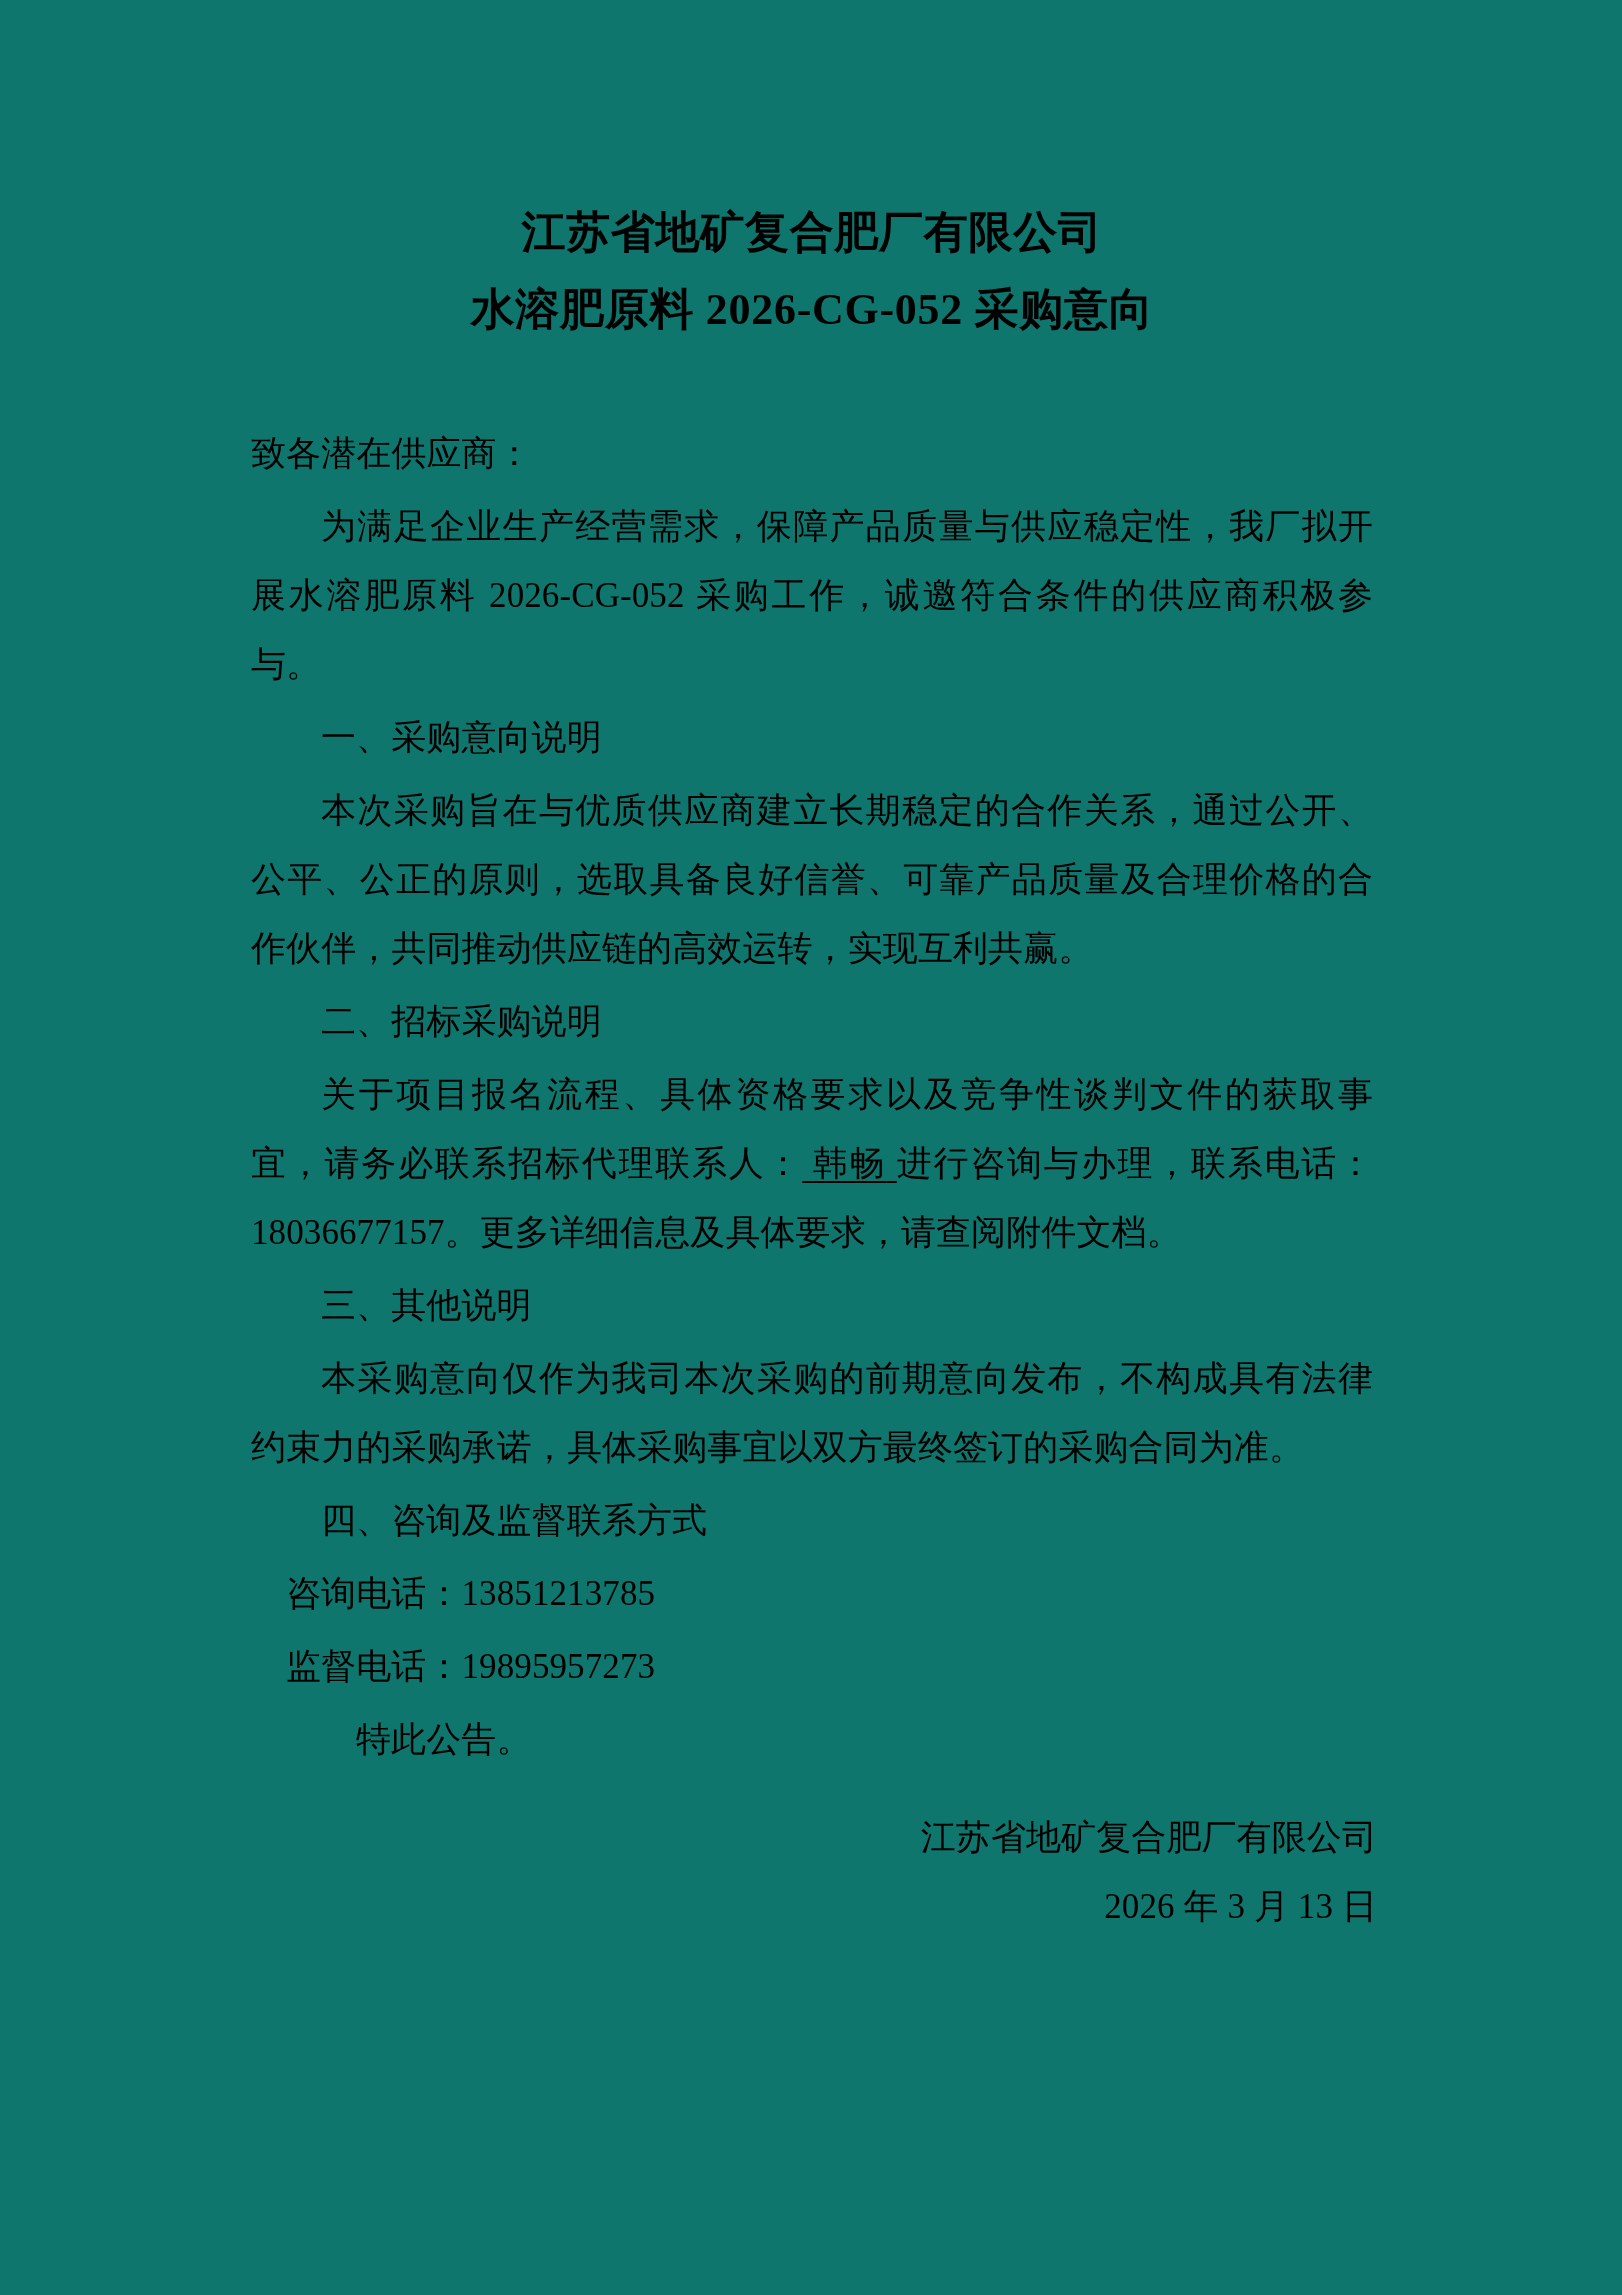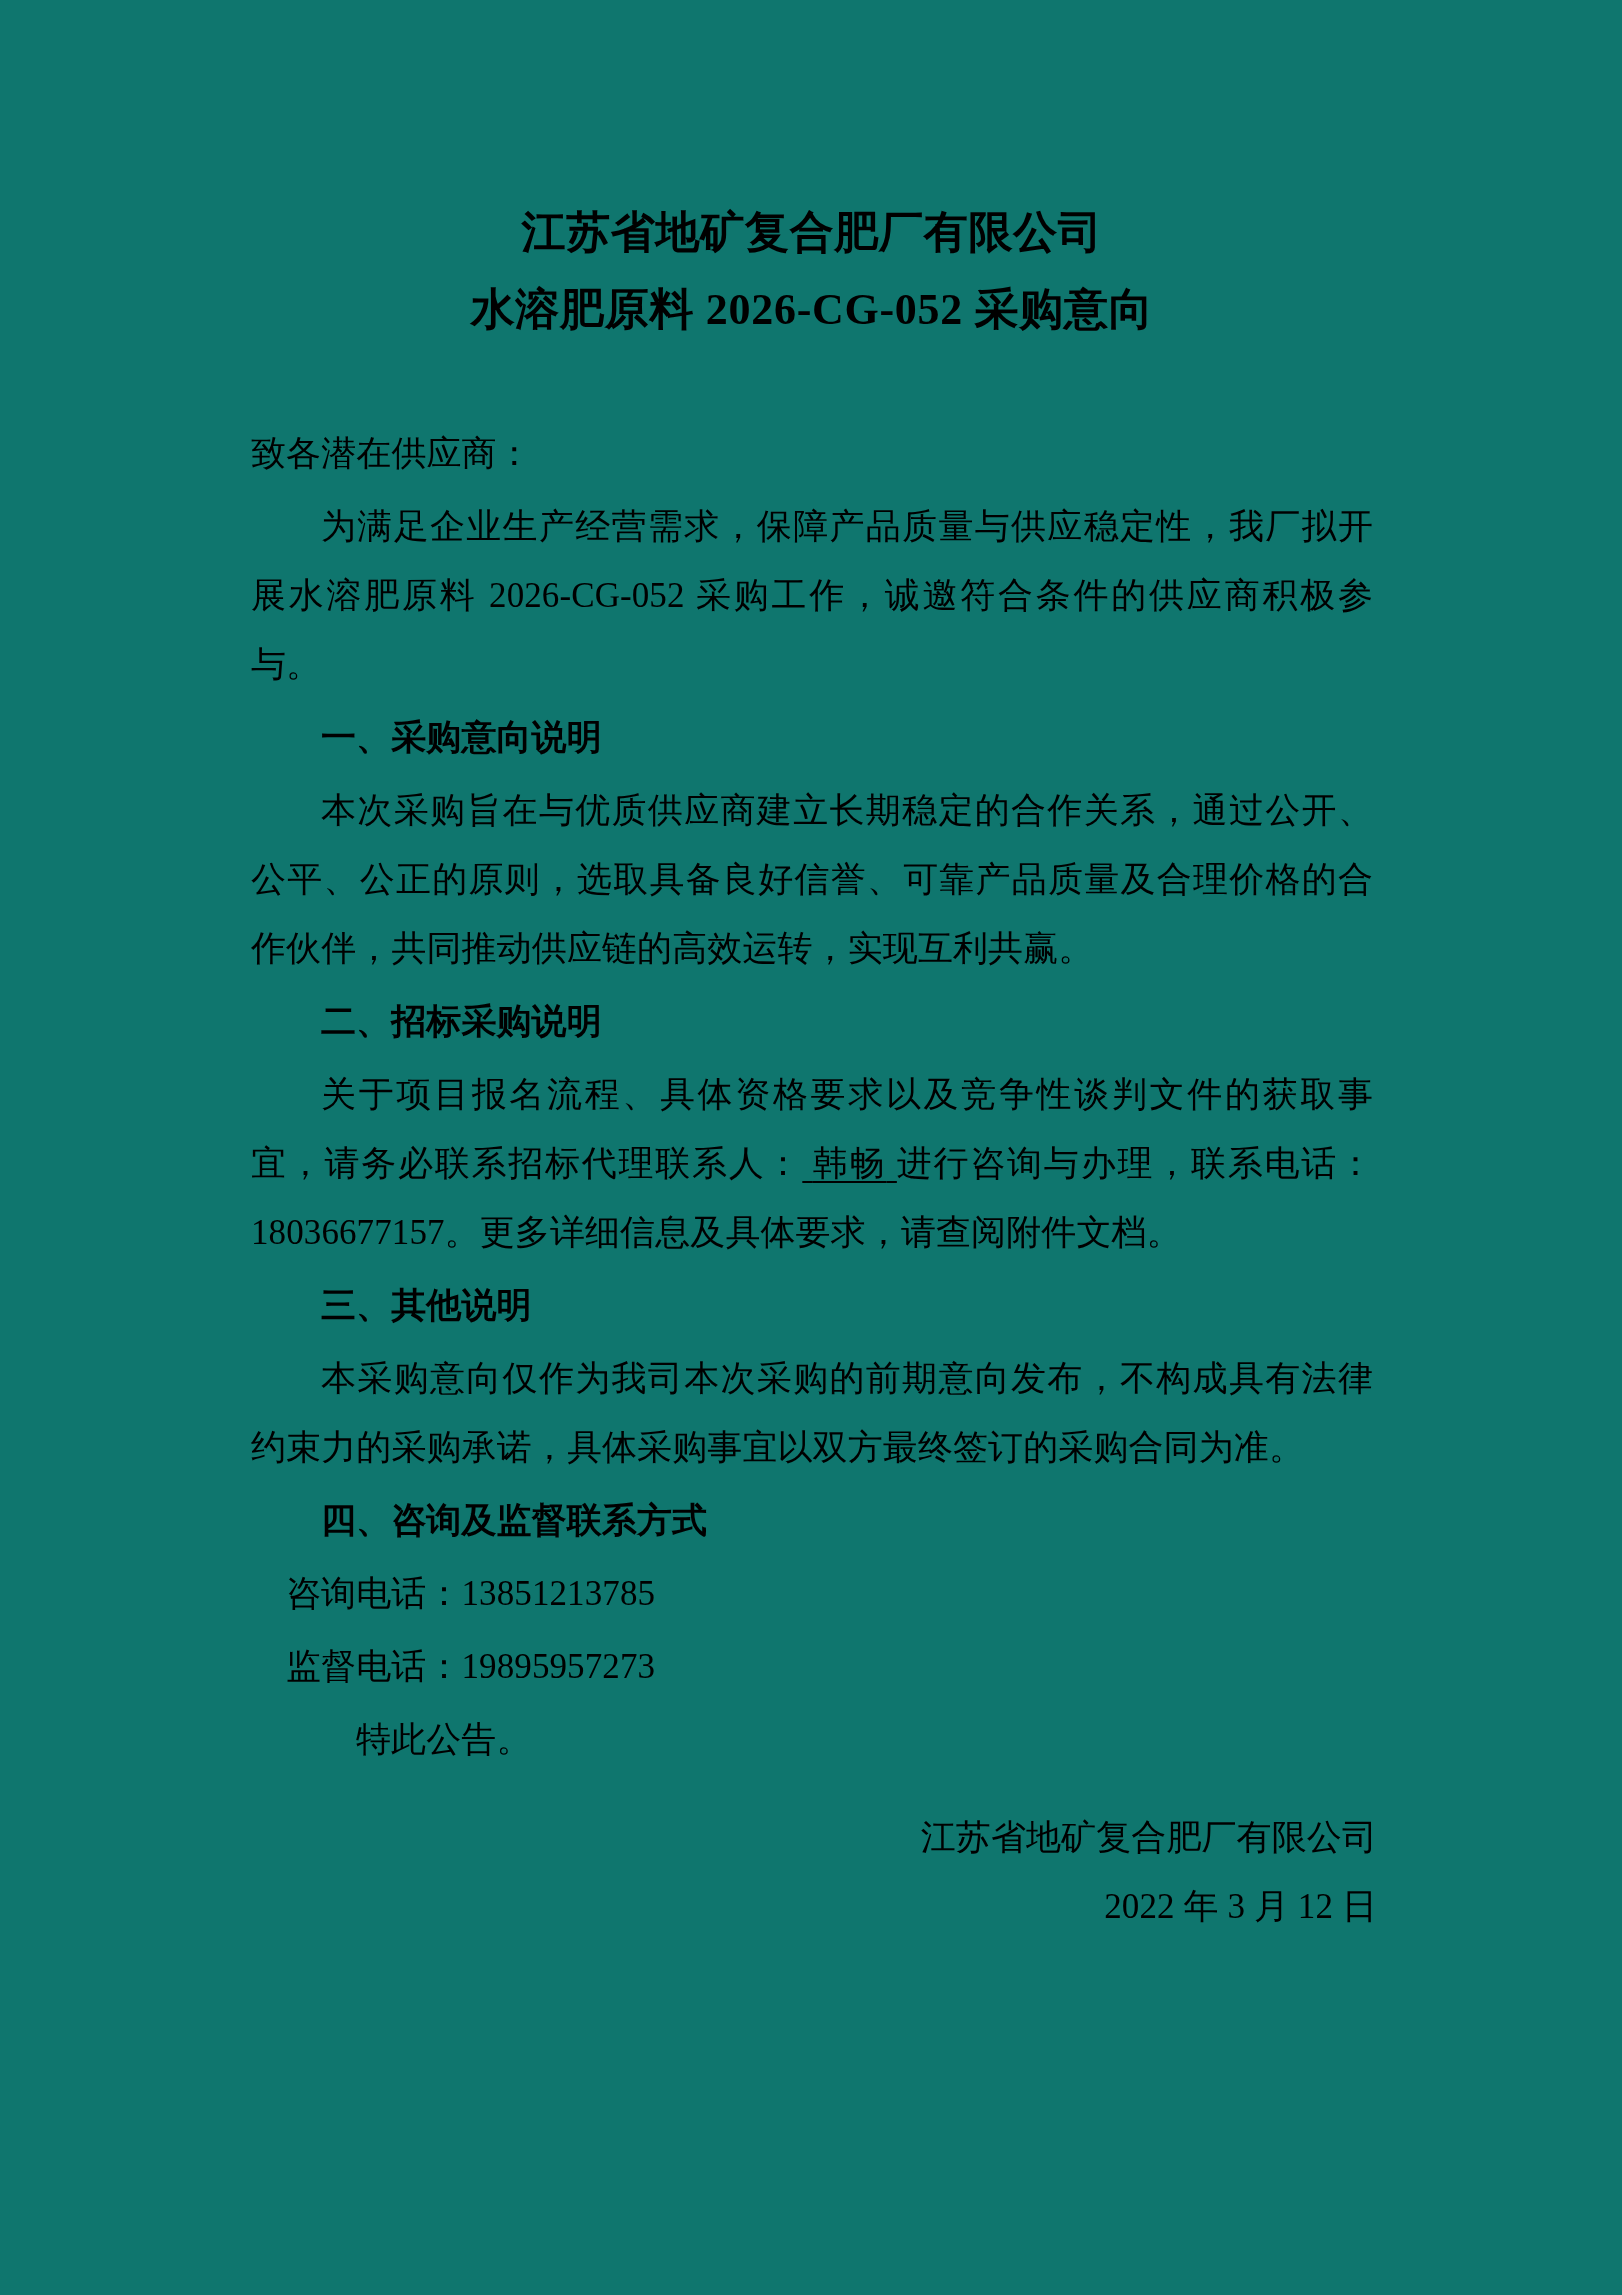--- a/index.html
+++ b/index.html
@@ -44,21 +44,21 @@
     line-height: 69px;
     text-align: justify;
     text-justify: inter-character;
     letter-spacing: 0.1px;
   }
   p.salutation { text-indent: 0; }
   p.indent2 { text-indent: 2em; }
   p.indent1 { text-indent: 1em; }
   p.indent3 { text-indent: 3em; }
   p.heading {
-    font-weight: bold;
+    font-weight: normal;
     text-indent: 2em;
     text-align: left;
   }
   p.nowrap-line {
     text-align: left;
   }
   .uline {
     text-decoration: underline;
     text-underline-offset: 0.16em;
     text-decoration-thickness: 2px;
@@ -102,19 +102,19 @@
       <p class="para indent2">本采购意向仅作为我司本次采购的前期意向发布，不构成具有法律约束力的采购承诺，具体采购事宜以双方最终签订的采购合同为准。</p>
 
       <p class="para heading">四、咨询及监督联系方式</p>
       <p class="para indent1 nowrap-line">咨询电话：13851213785</p>
       <p class="para indent1 nowrap-line">监督电话：19895957273</p>
 
       <p class="para indent3 nowrap-line">特此公告。</p>
 
       <div class="sign-block">
         <p class="sign">江苏省地矿复合肥厂有限公司</p>
-        <p class="sign">2022 年 3 月 12 日</p>
+        <p class="sign">2026 年 3 月 13 日</p>
       </div>
 
     </div>
   </div>
 </div>
 
 
 </body></html>

